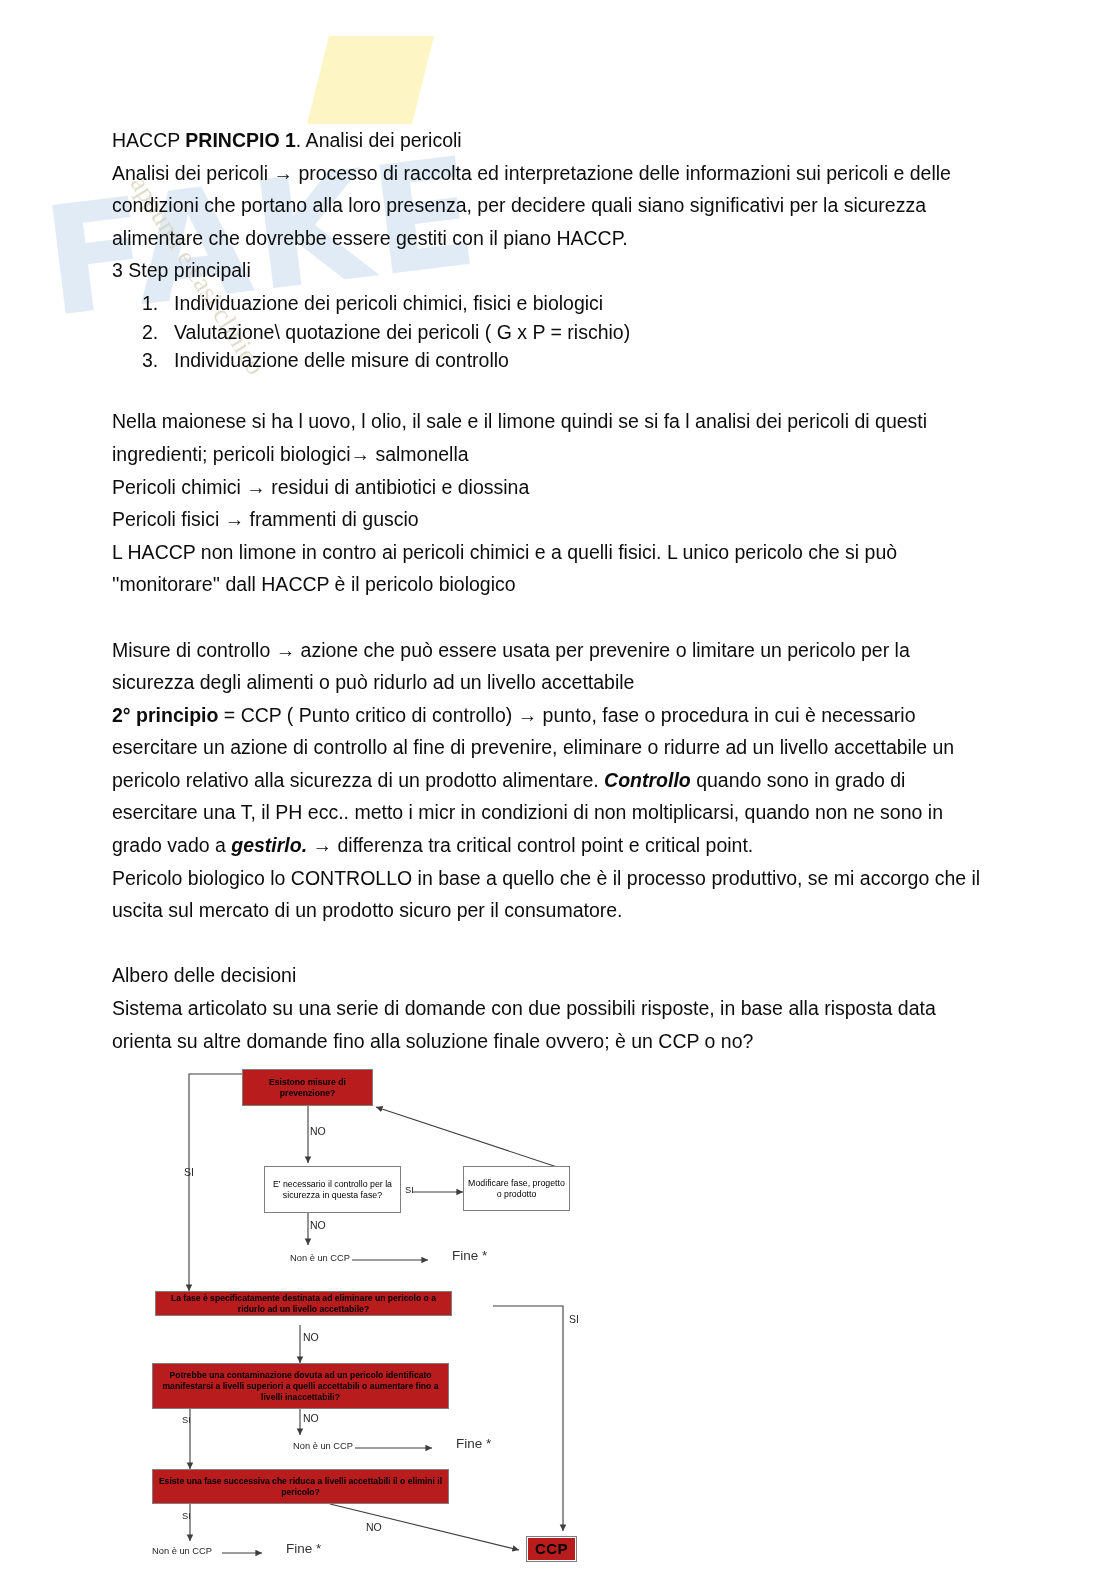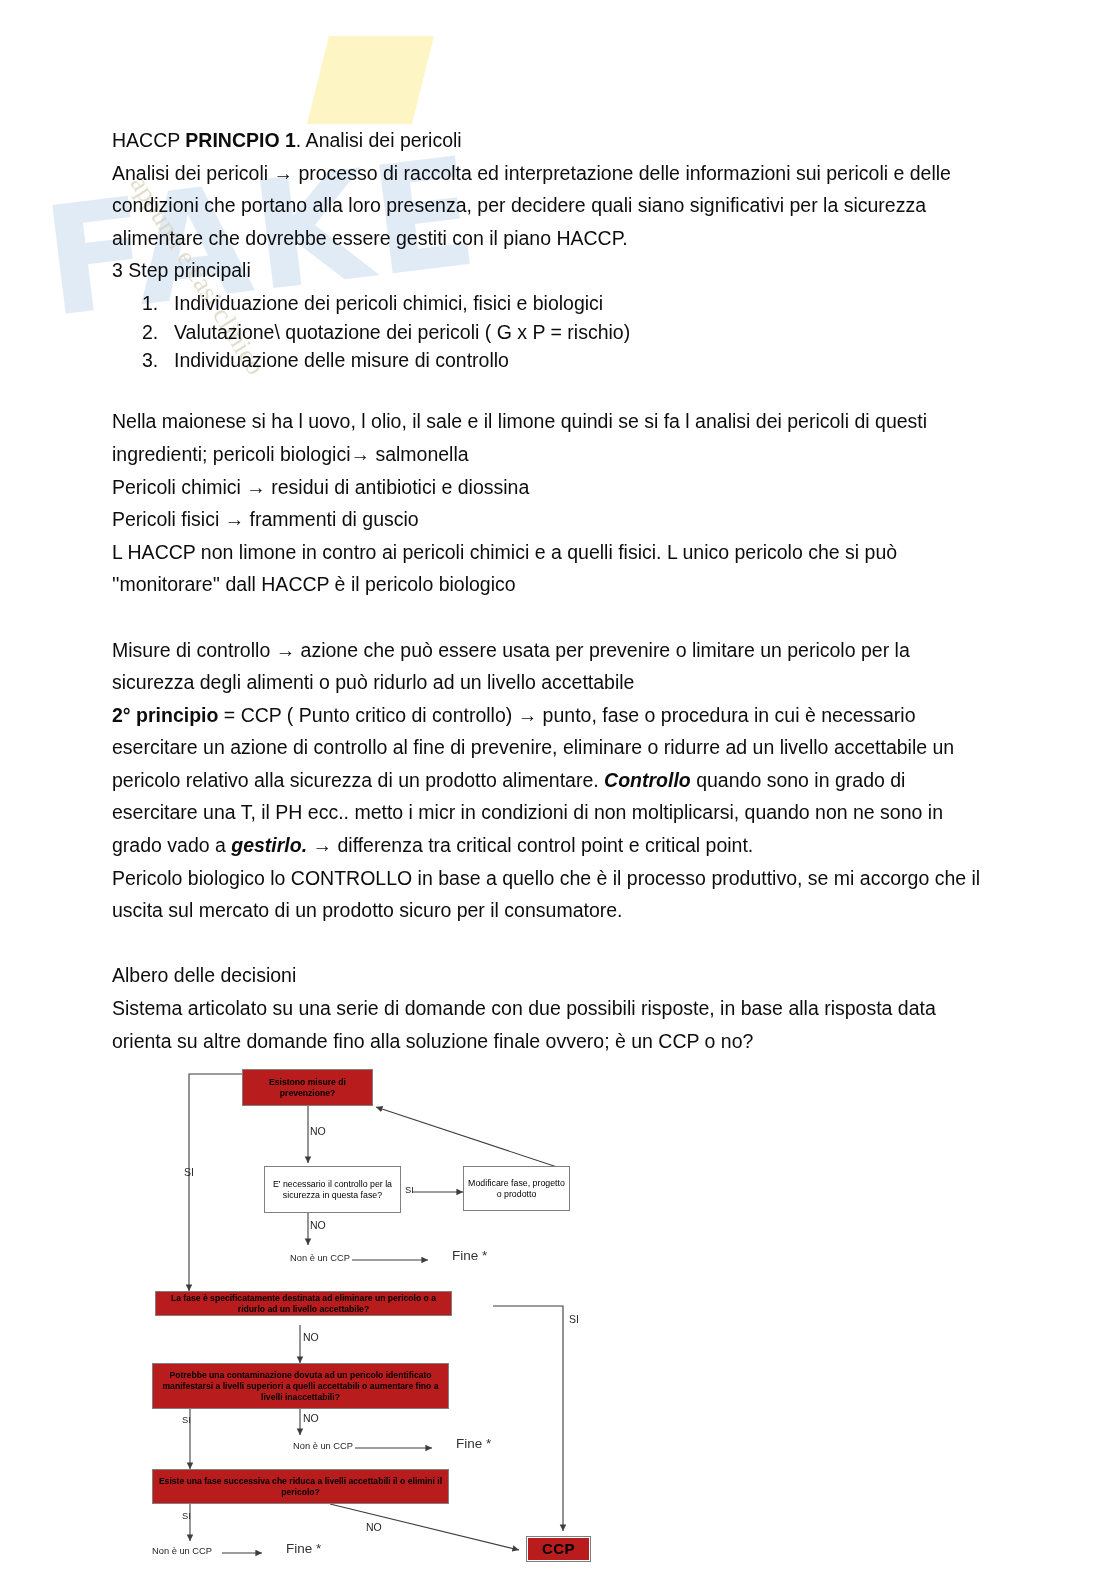--- a/index.html
+++ b/index.html
@@ -251,21 +251,21 @@
     <div class="fbox white" style="left:242px; top:103px; width:137px; height:47px;margin-left:22px;">E' necessario il controllo per la sicurezza in questa fase?</div>
 
     <div class="fbox white" style="left:463px; top:103px; width:107px; height:45px;">Modificare fase, progetto o prodotto</div>
 
     <div class="fbox" style="left:155px; top:228px; width:297px; height:25px;">La fase è specificatamente destinata ad eliminare un pericolo o a ridurlo ad un livello accettabile?</div>
 
     <div class="fbox" style="left:152px; top:300px; width:297px; height:46px;">Potrebbe una contaminazione dovuta ad un pericolo identificato manifestarsi a livelli superiori a quelli accettabili o aumentare fino a livelli inaccettabili?</div>
 
     <div class="fbox" style="left:152px; top:406px; width:297px; height:35px;">Esiste una fase successiva che riduca a livelli accettabili il o elimini il pericolo?</div>
 
-    <div class="fbox ccp" style="left:526px; top:473px; width:65px; height:26px;">CCP</div>
+    <div class="fbox ccp" style="left:526px; top:473px; width:51px; height:26px;">CCP</div>
 
     <div class="flabel" style="left:168px; top:103px;">SI</div>
     <div class="flabel" style="left:294px; top:62px;">NO</div>
     <div class="flabel small" style="left:389px; top:122px;">SI</div>
     <div class="flabel" style="left:294px; top:156px;">NO</div>
 
     <div class="flabel small" style="left:274px; top:190px;">Non è un CCP</div>
     <div class="flabel fine" style="left:436px; top:185px;">Fine *</div>
 
     <div class="flabel" style="left:553px; top:250px;">SI</div>

